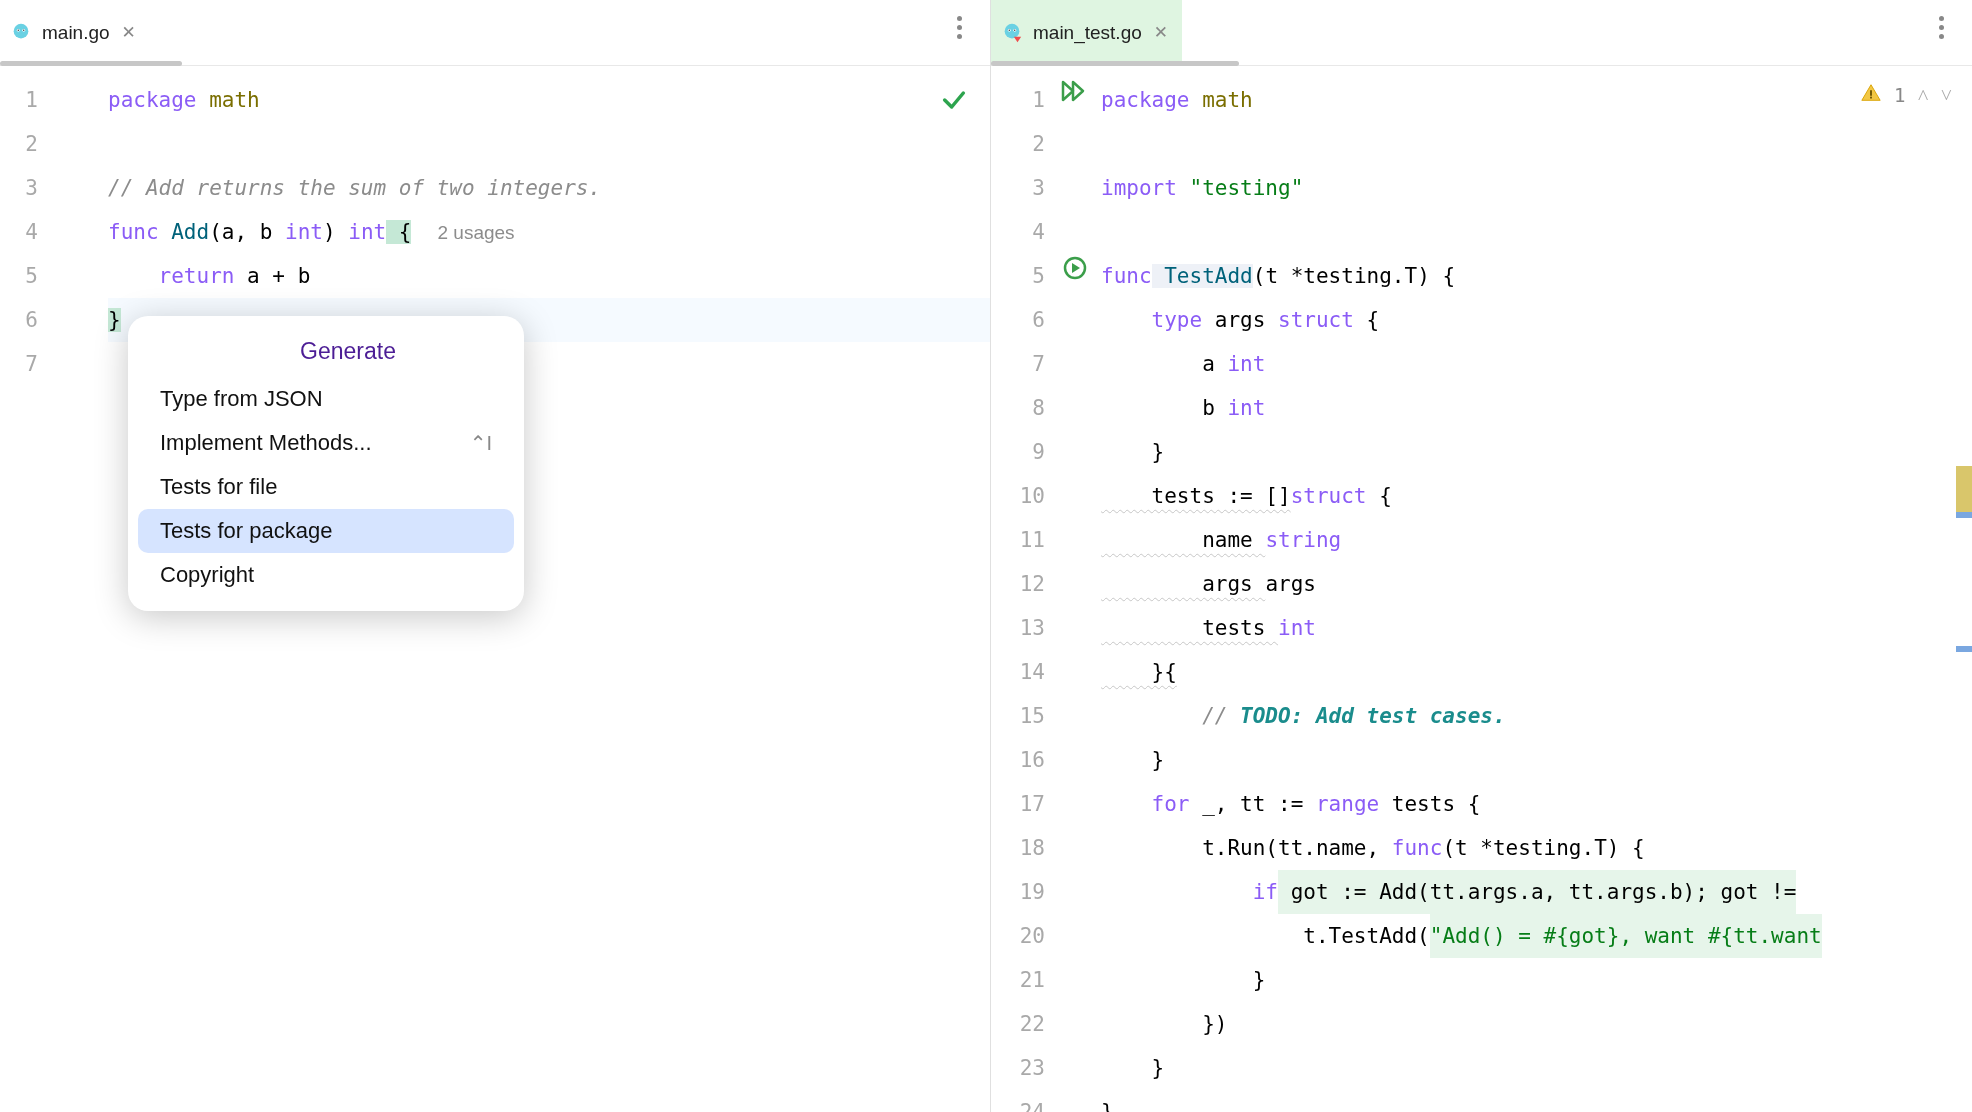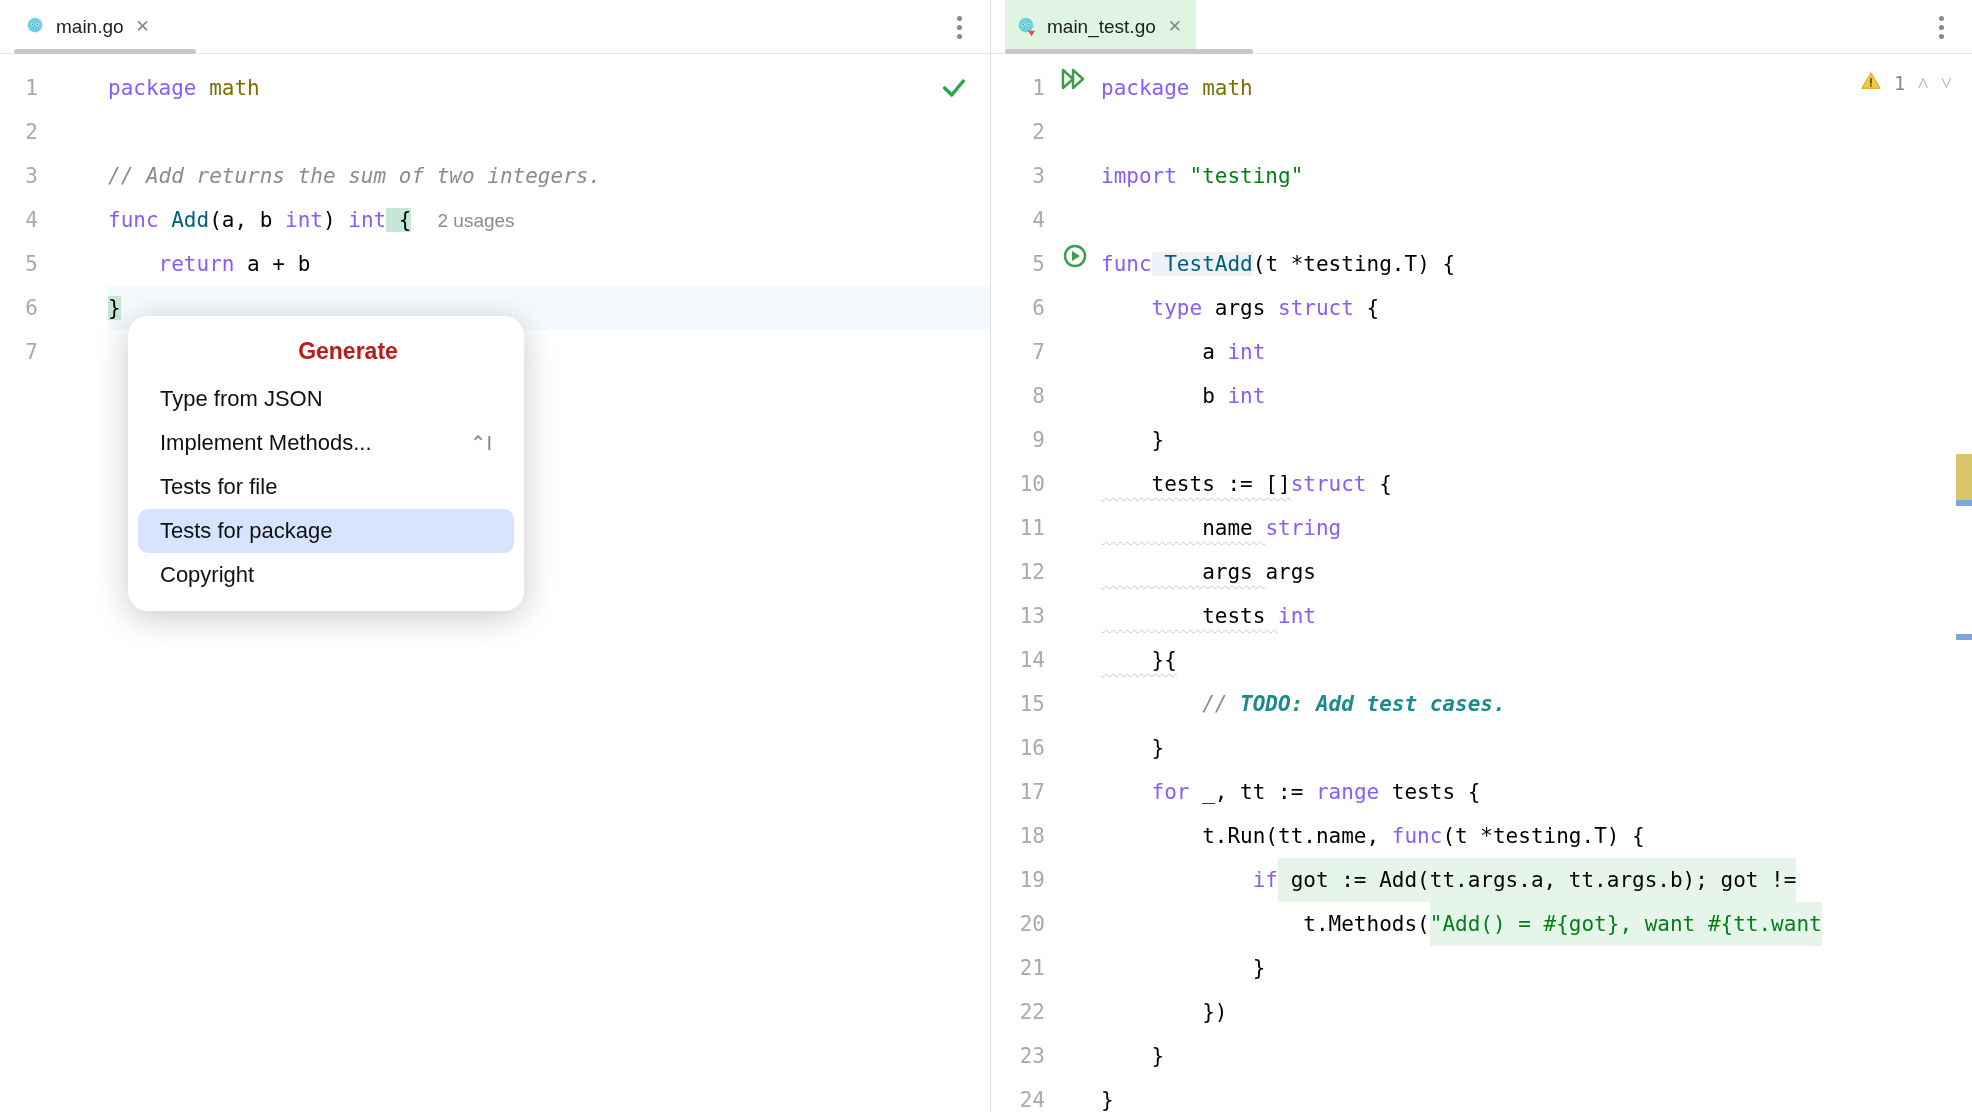--- a/index.html
+++ b/index.html
@@ -13,25 +13,24 @@
 }
 .pane {
   display: flex;
   flex-direction: column;
   height: 100%;
   position: relative;
 }
 .pane-left { width: 991px; border-right: 1px solid #e0e0e0; }
 .pane-right { width: 981px; }
 .tab-bar {
-  height: 54px;
+  height: 66px;
   display: flex;
   align-items: center;
   border-bottom: 1px solid #e8e8e8;
-  padding-left: 14px;
   position: relative;
 }
 .tab {
   display: flex;
   align-items: center;
   height: 100%;
   padding: 0 14px 0 10px;
   gap: 10px;
   cursor: pointer;
   position: relative;
@@ -117,23 +116,23 @@
   left: 128px; top: 316px;
   width: 396px;
   background: #fff;
   border-radius: 20px;
   box-shadow: 0 6px 34px rgba(0,0,0,0.22);
   padding: 14px 0 14px 0;
   z-index: 100;
 }
 .popup .title {
   text-align: center;
-  font-weight: 700;
+  font-weight: 400;
   font-size: 23px;
-  color: #b91c1c;
+  color: #4c1d95;
   padding: 8px 0 12px 0;
   margin-left: 44px;
 }
 .popup .item {
   padding: 8px 22px;
   font-size: 22px;
   color: #111;
   display: flex;
   justify-content: space-between;
   align-items: center;
@@ -311,21 +310,21 @@
       <div class="line"><span class="ident wavy">    tests := []</span><span class="kw">struct</span><span class="ident"> {</span></div>
       <div class="line"><span class="ident wavy">        name </span><span class="kw">string</span></div>
       <div class="line"><span class="ident wavy">        args </span><span class="ident">args</span></div>
       <div class="line"><span class="ident wavy">        tests </span><span class="kw">int</span></div>
       <div class="line"><span class="ident wavy">    }{</span></div>
       <div class="line"><span class="cmt">        // </span><span class="cmt-todo">TODO: Add test cases.</span></div>
       <div class="line"><span class="ident">    }</span></div>
       <div class="line"><span class="kw">    for</span><span class="ident"> _, tt := </span><span class="kw">range</span><span class="ident"> tests {</span></div>
       <div class="line"><span class="ident">        t.Run(tt.name, </span><span class="kw">func</span><span class="ident">(t *</span><span class="ident">testing</span><span class="ident">.</span><span class="ident">T</span><span class="ident">) {</span></div>
       <div class="line"><span class="kw">            if</span><span class="ident green-end-bg"> got := Add(tt.args.a, tt.args.b); got !=</span></div>
-      <div class="line"><span class="ident">                t.Methods(</span><span class="str green-end-bg">"Add() = #{got}, want #{tt.want</span></div>
+      <div class="line"><span class="ident">                t.TestAdd(</span><span class="str green-end-bg">"Add() = #{got}, want #{tt.want</span></div>
       <div class="line"><span class="ident">            }</span></div>
       <div class="line"><span class="ident">        })</span></div>
       <div class="line"><span class="ident">    }</span></div>
       <div class="line"><span class="ident">}</span></div>
 
       <div class="warn-block">
         <span class="tri">
           <svg width="22" height="22" viewBox="0 0 24 24">
               <path d="M12 3 L22 20 L2 20 Z" fill="#f2c744" stroke="#d9a200" stroke-width="1"></path>
               <rect x="11" y="9" width="2" height="6" fill="#6b5200"></rect>

